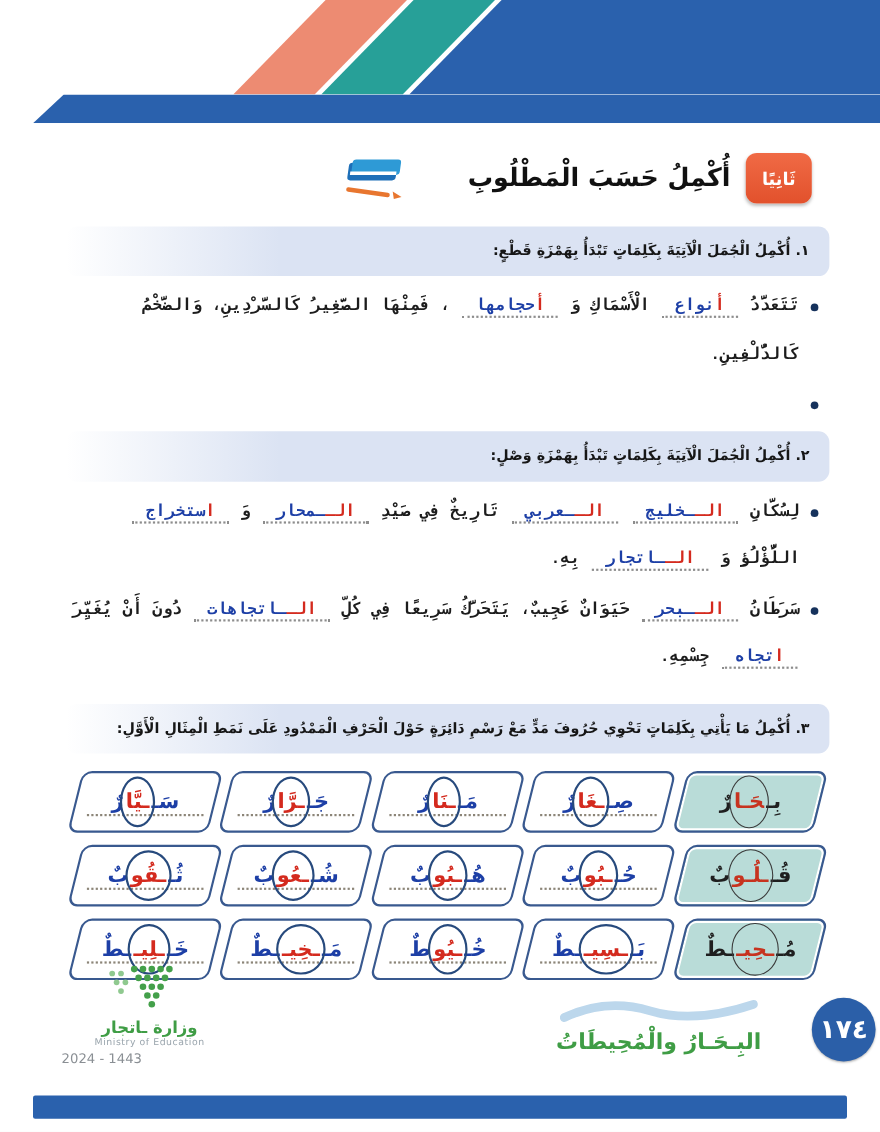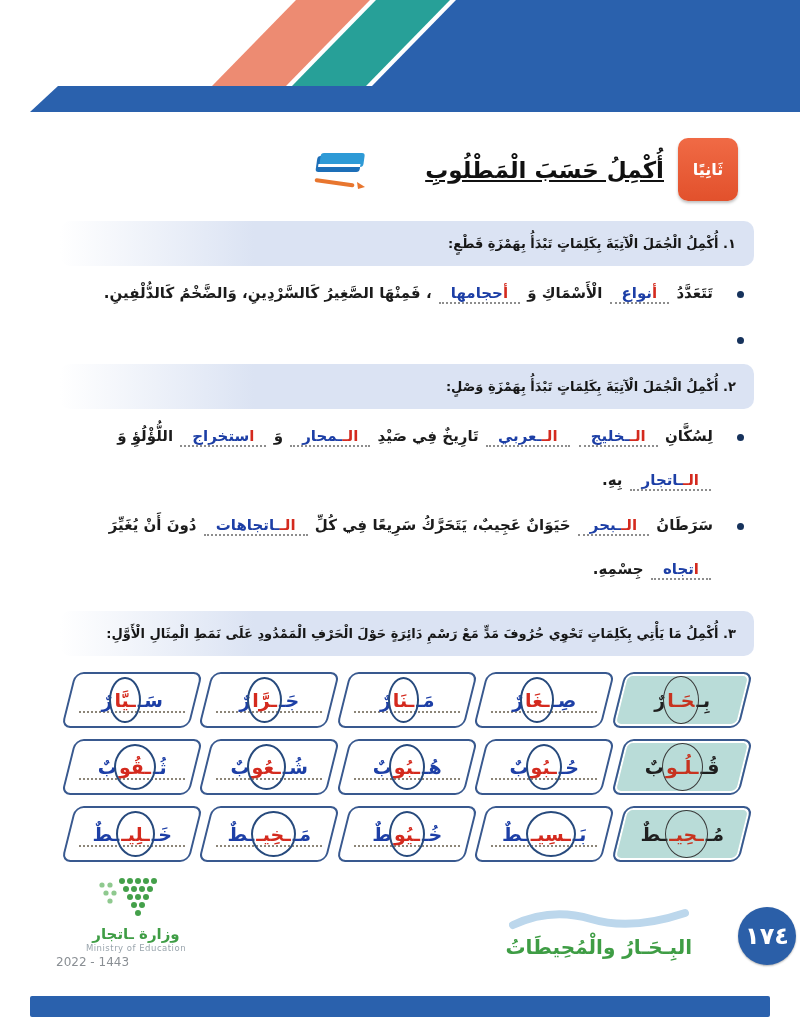--- a/index.html
+++ b/index.html
@@ -8,29 +8,29 @@
   
   .banner{position:absolute;top:0;left:0;width:800px;height:112px;}
   .stripe{position:absolute;inset:0;}
   .stripe.salmon{background:#ed8b72;clip-path:polygon(370px 0,296px 0,212px 86px,286px 86px);}
   .stripe.teal{background:#27a098;clip-path:polygon(450px 0,376px 0,292px 86px,366px 86px);}
   .stripe.bluetop{background:#2a61ad;clip-path:polygon(456px 0,800px 0,800px 86px,372px 86px);}
   .stripe.bluebar{background:#2a61ad;clip-path:polygon(58px 86px,800px 86px,800px 112px,30px 112px);}
   
   .content{position:relative;padding:138px 46px 0 60px;}
   .hdr{display:flex;align-items:center;gap:14px;margin:0 16px 6px 0;}
-  .badge{display:flex;align-items:center;justify-content:center;width:60px;height:63px;border-radius:10px;
+  .badge{display:flex;align-items:center;justify-content:center;width:60px;height:46px;border-radius:10px;
          background:linear-gradient(180deg,#f06a45,#e2512c);color:#fff;font-weight:bold;font-size:16px;
          box-shadow:0 2px 3px rgba(0,0,0,.25);}
-  .title{margin:0;font-size:23px;font-weight:bold;color:#111;text-decoration:underline;}
+  .title{margin:0;font-size:23px;font-weight:bold;color:#111;}
   .bookicon{margin-right:40px;}
   .secbar{margin:20px 0 6px 0;background:linear-gradient(to left,#dbe3f3,#dbe3f3 72%,rgba(219,227,243,0));
           border-radius:10px;padding:9px 18px;font-size:13px;font-weight:bold;line-height:2.1;color:#161616;}
   .bullets{margin:4px 10px 10px 0;}
-  .bullet{display:flex;align-items:flex-start;gap:24px;margin:2px 0;}
+  .bullet{display:flex;align-items:flex-start;gap:10px;margin:2px 0;font-family:Liberation Mono, monospace;}
   .bdot{flex:0 0 auto;width:7px;height:7px;border-radius:50%;background:#16325c;margin-top:19px;}
   .btext{margin:0;font-size:15px;font-weight:bold;line-height:2.9;}
   .answer{border-bottom:2px dotted #8d8d8d;padding:0 12px;margin:0 2px;white-space:nowrap;}
   .answer .red{color:#d42a1e;}
   .answer .blue{color:#1d3fa6;}
   
   .grid{margin-top:16px;}
   .grow{display:flex;gap:9px;margin-bottom:11px;padding:0 8px;}
   .cell{flex:1;height:52px;border:2px solid #39598f;border-radius:9px;background:#fff;
         transform:skewX(-14deg);box-shadow:inset 0 0 0 2px #fff;}
@@ -239,21 +239,21 @@
       <g fill="#8fc98f">
         <circle cx="14" cy="10" r="2.6"></circle>
           <circle cx="22" cy="10" r="2.6"></circle>
         <circle cx="18" cy="18" r="2.6"></circle>
           <circle cx="26" cy="18" r="2.6"></circle>
         <circle cx="22" cy="26" r="2.6"></circle>
       </g>
     </svg>
     <div class="ar">وزارة ـاتجار</div>
     <div class="en">Ministry of Education</div>
-    <div class="ed">2022 - 1443</div>
+    <div class="ed">2024 - 1443</div>
   </div>
 
   <div class="lesson">
     <svg width="180" height="24" viewBox="0 0 180 24">
       <path d="M4 18 Q 42 0 82 12 T 176 6" stroke="#bcd7ec" stroke-width="8" fill="none" stroke-linecap="round"></path>
     </svg>
     <div class="t">البِـحَـارُ والْمُحِيطَاتُ</div>
   </div>
 
   <div class="pagebadge">١٧٤</div>

